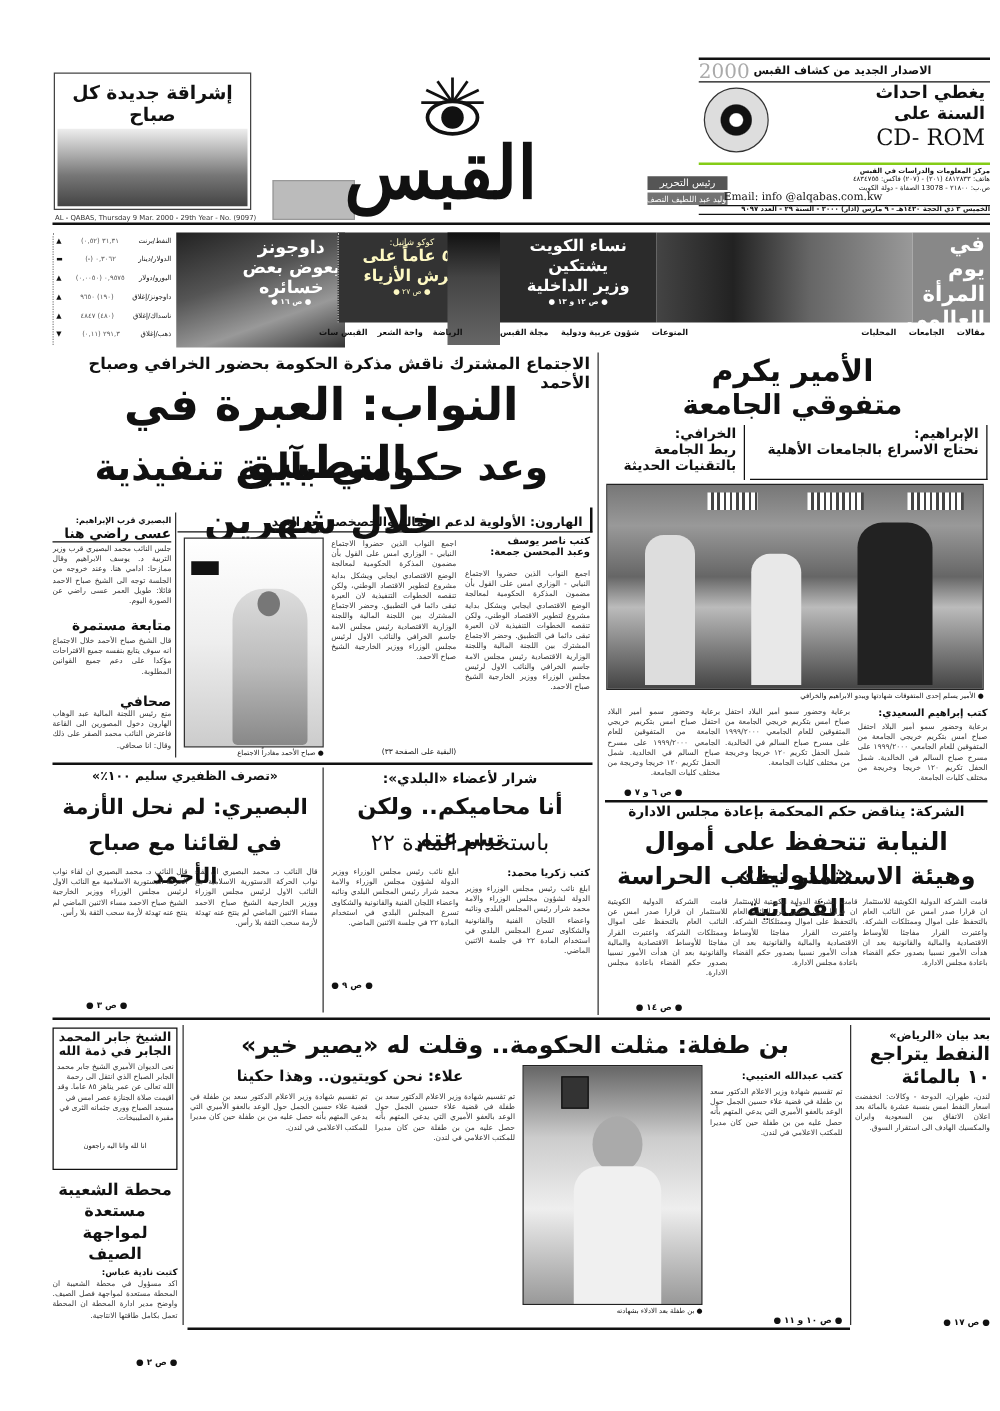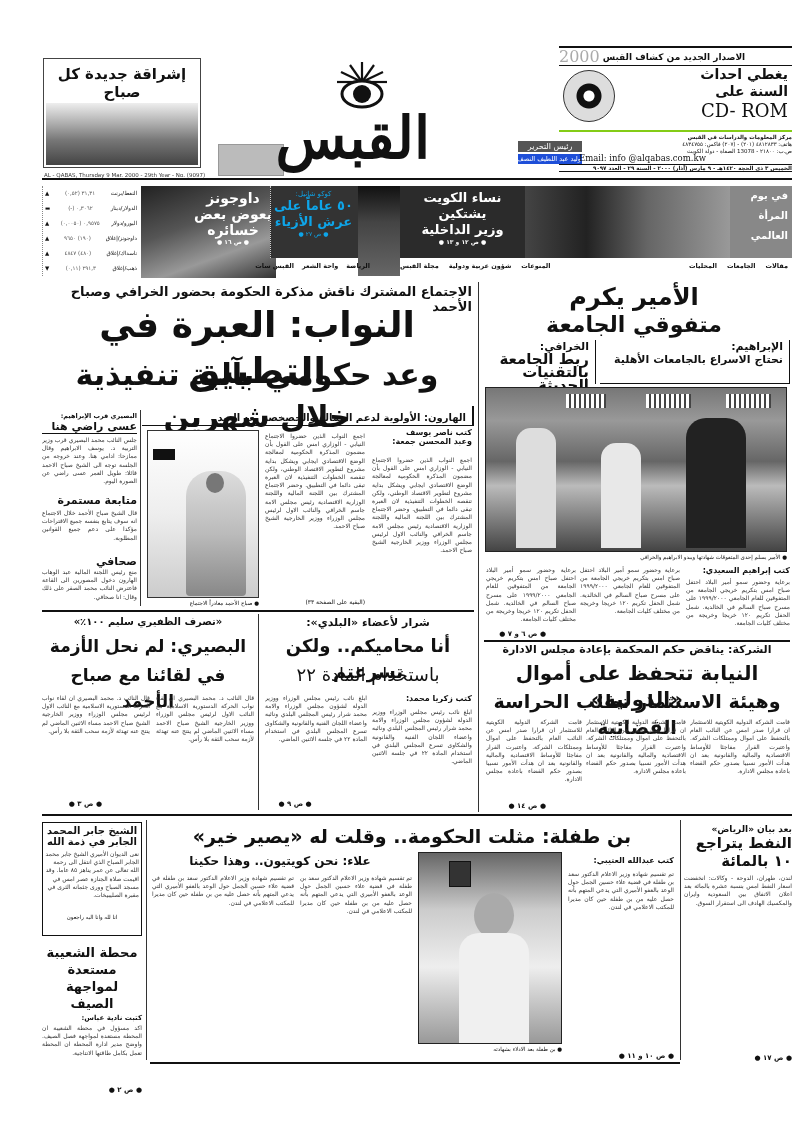--- a/index.html
+++ b/index.html
@@ -39,21 +39,21 @@
         <line x1="30" y1="22" x2="55" y2="22"></line>
       </g>
       <ellipse cx="30" cy="34" rx="20" ry="13" fill="#fff" stroke="#111" stroke-width="3"></ellipse>
       <circle cx="30" cy="34" r="9" fill="#111"></circle>
     </svg>
     <div style="position:absolute;left:0;top:46px;width:140px;text-align:center;font-family:'DejaVu Serif',serif;font-size:58px;font-weight:bold;line-height:64px;letter-spacing:-2px;">القبس</div>
   </div>
 
   <div class="abs" style="left:487px;top:141px;width:64px;margin-left:31px;">
     <div style="background:#555;color:#fff;font-size:8px;text-align:center;padding:1px;margin-bottom:2px;">رئيس التحرير</div>
-    <div style="background:#1d4ed8;color:#fff;font-size:6.5px;text-align:center;padding:1px;white-space:nowrap;overflow:hidden;">وليد عبد اللطيف النصف</div>
+    <div style="background:#737373;color:#fff;font-size:6.5px;text-align:center;padding:1px;white-space:nowrap;overflow:hidden;">وليد عبد اللطيف النصف</div>
   </div>
 
   <div class="abs" style="left:559px;top:46px;width:233px;height:126px;border-top:2px solid #111;">
     <div style="display:flex;align-items:center;justify-content:flex-end;gap:3px;height:18px;border-bottom:1px solid #111;">
       <span style="font-size:9px;font-weight:bold;">الاصدار الجديد من كشاف القبس</span>
       <span style="font-size:16px;color:#aaa;font-family:'DejaVu Serif',serif;direction:ltr;">2000</span>
     </div>
     <div style="position:relative;height:64px;">
       <div style="position:absolute;left:4px;top:4px;width:52px;height:52px;border-radius:50%;border:1px solid #333;background:radial-gradient(circle,#fff 0 5px,#111 6px 12px,#ddd 13px 26px);"></div>
       <div style="position:absolute;left:34px;top:2px;width:48px;height:48px;border-radius:50%;border:1px solid #888;background:#eee;z-index:-1;"></div>
@@ -111,21 +111,21 @@
 <div class="abs dark-photo" style="left:141px;top:186px;width:135px;height:92px;">
   <div style="position:absolute;right:4px;top:4px;text-align:center;color:#fff;font-weight:bold;">
     <div style="font-size:14px;line-height:16px;">داوجونز</div>
     <div style="font-size:14px;line-height:16px;">يعوض بعض</div>
     <div style="font-size:14px;line-height:16px;">خسائره</div>
     <div style="font-size:6px;">● ص ١٦ ●</div>
   </div>
 </div>
 
 <div class="abs" style="left:270px;top:186px;width:130px;height:72px;background:#333;border-left:1px dotted #ccc;">
-  <div style="position:absolute;left:0;top:4px;width:85px;text-align:center;color:#0ea5e9;">
+  <div style="position:absolute;left:16px;top:4px;width:85px;text-align:center;color:#fef9c3;">
     <div style="font-size:7px;">كوكو شانيل:</div>
     <div style="font-size:13px;font-weight:bold;line-height:16px;">٥٠ عاماً على</div>
     <div style="font-size:13px;font-weight:bold;line-height:16px;">عرش الأزياء</div>
     <div style="font-size:6px;">● ص ٢٧ ●</div>
   </div>
   <div style="position:absolute;right:0;top:0;width:42px;height:90px;background:linear-gradient(180deg,#111 0%,#444 40%,#666 100%);"></div>
 </div>
 <div class="abs" style="left:135px;top:258px;width:235px;height:16px;display:flex;gap:8px;align-items:center;justify-content:flex-start;padding-left:30px;font-size:6.5px;font-weight:bold;">
   <span>الرياضة</span>
   <span>واحة الشعر</span>
@@ -134,21 +134,21 @@
 
 <div class="abs" style="left:400px;top:186px;width:125px;height:72px;background:#2b2b2b;">
   <div style="position:absolute;left:0;right:0;top:4px;text-align:center;color:#fff;font-weight:bold;">
     <div style="font-size:13px;line-height:16px;">نساء الكويت</div>
     <div style="font-size:13px;line-height:16px;">يشتكين</div>
     <div style="font-size:13px;line-height:16px;">وزير الداخلية</div>
     <div style="font-size:6px;">● ص ١٢ و ١٣ ●</div>
   </div>
 </div>
 <div class="abs gray-photo" style="left:525px;top:186px;width:205px;height:72px;background:linear-gradient(90deg,#444 0%,#222 30%,#666 60%,#999 100%);"></div>
-<div class="abs" style="left:730px;top:186px;width:62px;height:72px;background:#888;color:#fff;font-weight:bold;font-size:10px;line-height:20px;text-align:right;padding-right:4px;">
+<div class="abs" style="left:730px;top:186px;width:62px;height:72px;background:#888;color:#fff;font-weight:bold;font-size:17px;line-height:20px;text-align:right;padding-right:4px;">
   <div>في يوم</div>
   <div>المرأة</div>
   <div>العالمي</div>
 </div>
 <div class="abs" style="left:400px;top:258px;width:392px;height:16px;display:flex;gap:10px;align-items:center;justify-content:flex-start;padding-right:4px;font-size:6.5px;font-weight:bold;">
   <span>مقالات</span>
   <span>الجامعات</span>
   <span>المحليات</span>
   <span style="flex:1;"></span>
   <span>المنوعات</span>
@@ -194,21 +194,21 @@
 
 <div class="abs" style="left:484px;top:282px;width:300px;text-align:center;font-size:24px;font-weight:bold;line-height:30px;">الأمير يكرم</div>
 <div class="abs" style="left:484px;top:310px;width:300px;text-align:center;font-size:22px;font-weight:bold;line-height:30px;">متفوقي الجامعة</div>
 
 <div class="abs" style="left:600px;top:340px;width:190px;height:44px;border-right:1px solid #111;border-bottom:1px solid #111;text-align:right;padding-right:6px;font-weight:bold;">
   <div style="font-size:11px;">الإبراهيم:</div>
   <div style="font-size:11px;line-height:13px;">نحتاج الاسراع بالجامعات الأهلية</div>
 </div>
 <div class="abs" style="left:486px;top:340px;width:110px;height:44px;border-right:1px solid #111;text-align:right;padding-right:6px;font-weight:bold;">
   <div style="font-size:11px;">الخرافي:</div>
-  <div style="font-size:15px;line-height:13px;">ربط الجامعة بالتقنيات الحديثة</div>
+  <div style="font-size:11px;line-height:13px;">ربط الجامعة بالتقنيات الحديثة</div>
 </div>
 
 <div class="abs" style="left:485px;top:387px;width:302px;height:165px;background:linear-gradient(180deg,#777 0%,#999 20%,#666 45%,#bbb 60%,#444 100%);border:1px solid #222;">
   <div style="position:absolute;left:80px;top:6px;width:40px;height:14px;background:repeating-linear-gradient(90deg,#fff 0 3px,#444 3px 5px);"></div>
   <div style="position:absolute;left:160px;top:6px;width:45px;height:14px;background:repeating-linear-gradient(90deg,#fff 0 3px,#444 3px 5px);"></div>
   <div style="position:absolute;left:240px;top:6px;width:45px;height:14px;background:repeating-linear-gradient(90deg,#fff 0 3px,#444 3px 5px);"></div>
   <div style="position:absolute;left:30px;top:40px;width:40px;height:120px;background:#ddd;border-radius:15px 15px 0 0;"></div>
   <div style="position:absolute;left:115px;top:55px;width:40px;height:105px;background:#e8e8e8;border-radius:15px 15px 0 0;"></div>
   <div style="position:absolute;left:200px;top:30px;width:60px;height:130px;background:#222;border-radius:20px 20px 0 0;"></div>
 </div>
@@ -231,21 +231,21 @@
 
 <div class="thick-h" style="left:42px;top:610px;width:432px;height:2px;"></div>
 <div class="rule-v" style="left:258px;top:614px;height:196px;"></div>
 
 <div class="abs" style="left:262px;top:616px;width:212px;text-align:center;font-size:11px;font-weight:bold;">شرار لأعضاء «البلدي»:</div>
 <div class="abs" style="left:262px;top:633px;width:212px;text-align:center;font-size:18px;font-weight:bold;line-height:26px;letter-spacing:-1px;">أنا محاميكم.. ولكن تسرعتم</div>
 <div class="abs" style="left:262px;top:662px;width:212px;text-align:center;font-size:18px;font-weight:normal;line-height:26px;letter-spacing:-1px;">باستخدام المادة ٢٢</div>
 <div class="abs byline" style="left:372px;top:694px;width:100px;text-align:right;">كتب زكريا محمد:</div>
 <div class="abs txt" style="left:372px;top:708px;width:100px;height:102px;">ابلغ نائب رئيس مجلس الوزراء ووزير الدولة لشؤون مجلس الوزراء والامة محمد شرار رئيس المجلس البلدي ونائبه واعضاء اللجان الفنية والقانونية والشكاوى تسرع المجلس البلدي في استخدام المادة ٢٢ في جلسة الاثنين الماضي.</div>
 <div class="abs txt" style="left:265px;top:694px;width:102px;height:104px;">ابلغ نائب رئيس مجلس الوزراء ووزير الدولة لشؤون مجلس الوزراء والامة محمد شرار رئيس المجلس البلدي ونائبه واعضاء اللجان الفنية والقانونية والشكاوى تسرع المجلس البلدي في استخدام المادة ٢٢ في جلسة الاثنين الماضي.</div>
-<div class="abs pageref" style="left:265px;top:800px;width:60px;text-align:center;">● ص ٩ ●</div>
+<div class="abs pageref" style="left:265px;top:784px;width:60px;text-align:left;">● ص ٩ ●</div>
 
 <div class="abs" style="left:42px;top:616px;width:212px;text-align:center;font-size:10px;font-weight:bold;">«تصرف الظفيري سليم ١٠٠٪»</div>
 <div class="abs" style="left:42px;top:633px;width:212px;text-align:center;font-size:17px;font-weight:bold;line-height:26px;letter-spacing:-1px;">البصيري: لم نحل الأزمة</div>
 <div class="abs" style="left:42px;top:662px;width:212px;text-align:center;font-size:17px;font-weight:bold;line-height:26px;letter-spacing:-1px;">في لقائنا مع صباح الأحمد</div>
 <div class="abs txt" style="left:156px;top:694px;width:98px;height:104px;">قال النائب د. محمد البصيري ان لقاء نواب الحركة الدستورية الاسلامية مع النائب الاول لرئيس مجلس الوزراء ووزير الخارجية الشيخ صباح الاحمد مساء الاثنين الماضي لم ينتج عنه تهدئة لأزمة سحب الثقة بلا رأس.</div>
 <div class="abs txt" style="left:42px;top:694px;width:108px;height:104px;">قال النائب د. محمد البصيري ان لقاء نواب الحركة الدستورية الاسلامية مع النائب الاول لرئيس مجلس الوزراء ووزير الخارجية الشيخ صباح الاحمد مساء الاثنين الماضي لم ينتج عنه تهدئة لأزمة سحب الثقة بلا رأس.</div>
 <div class="abs pageref" style="left:42px;top:800px;width:60px;text-align:right;">● ص ٣ ●</div>
 
 <div class="thick-h" style="left:42px;top:814px;width:750px;height:2px;"></div>
 

